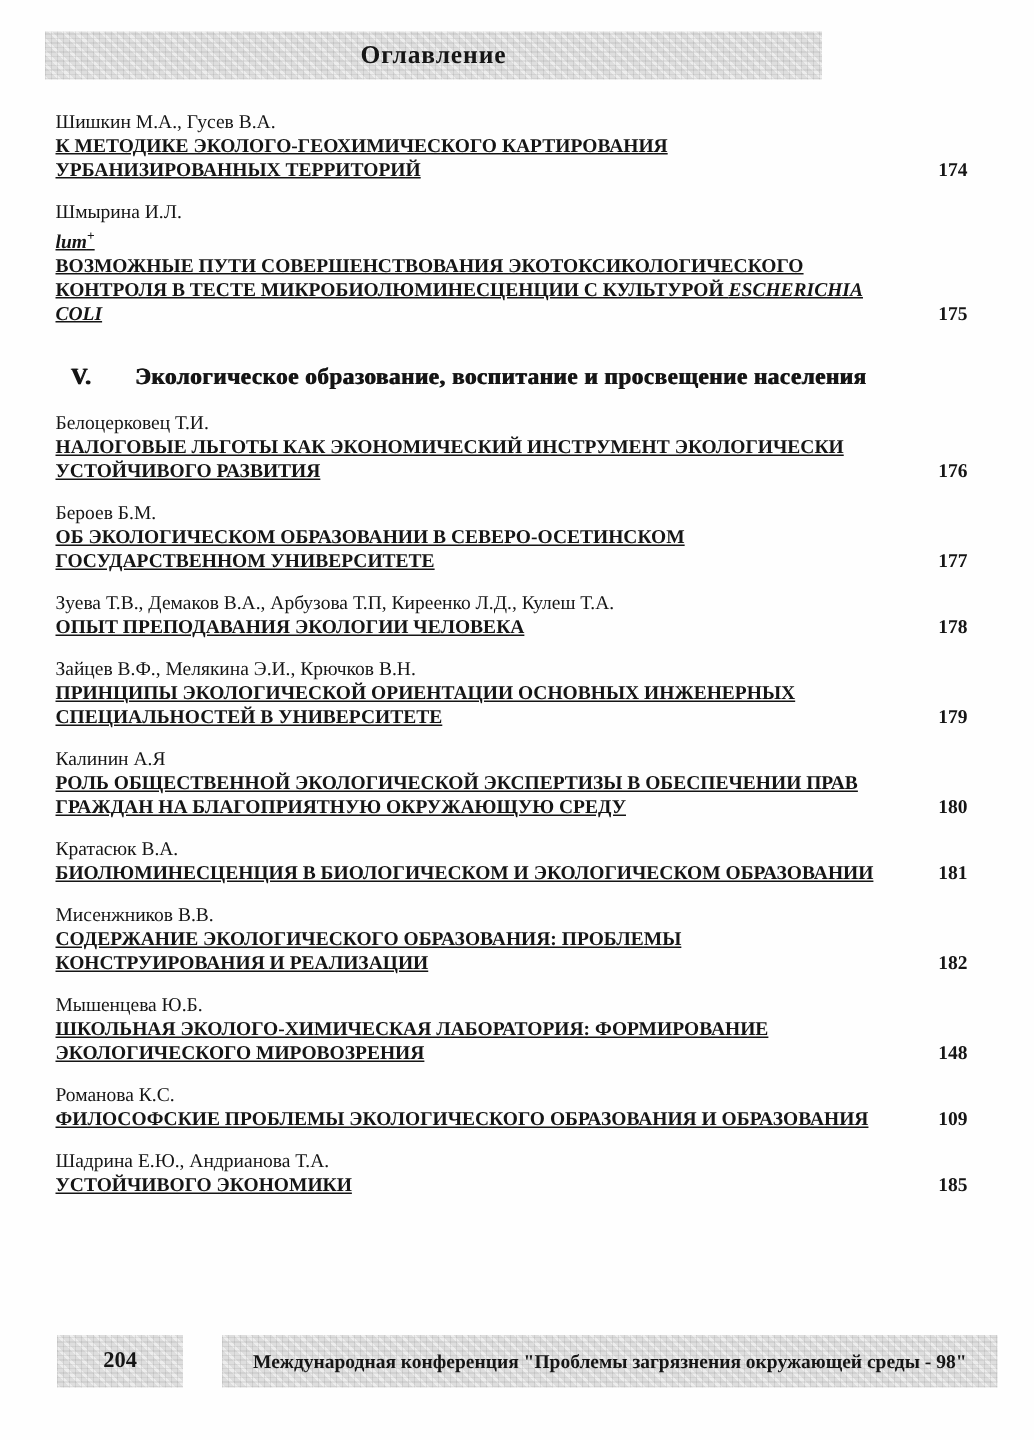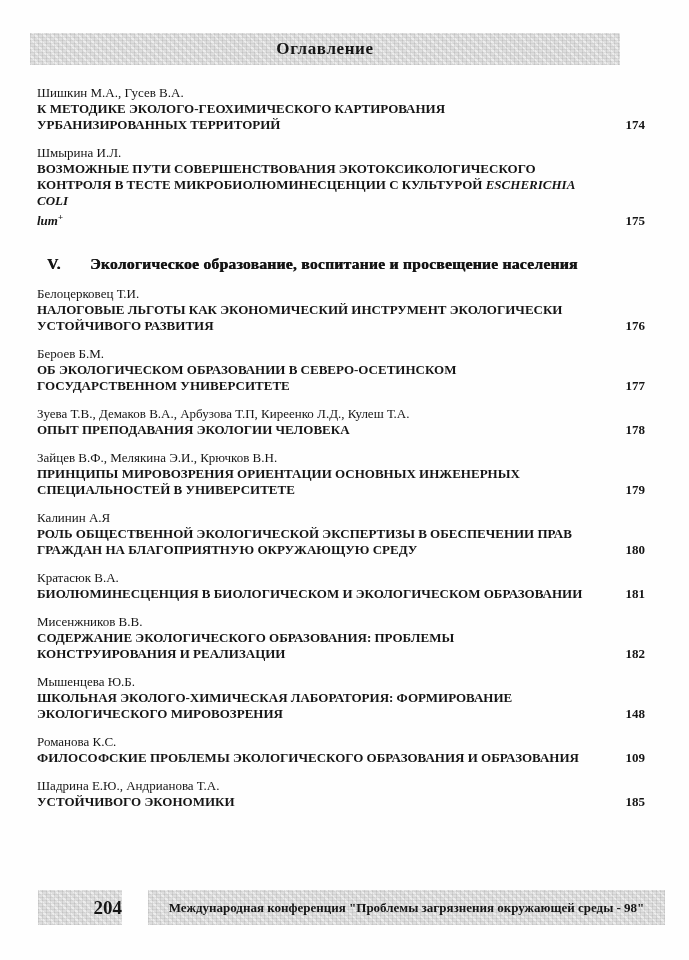--- a/index.html
+++ b/index.html
@@ -9,43 +9,43 @@
     overflow:hidden;
   }
   .band{
     background-color:#dedede;
     background-image:
       repeating-linear-gradient(90deg, rgba(110,110,110,.14) 0 1px, transparent 1px 4px),
       repeating-linear-gradient(0deg, rgba(130,130,130,.14) 0 1px, transparent 1px 3px),
       repeating-linear-gradient(45deg, rgba(255,255,255,.45) 0 2px, transparent 2px 6px);
   }
   .header-band{
-    margin:33px 0 0 30px;width:590px;height:32px;
+    margin:21px 0 0 30px;width:518px;height:32px;
     display:flex;align-items:center;justify-content:center;
   }
   .header-title{font-weight:bold;font-size:17px;letter-spacing:.6px;}
   .toc{padding:20px 44px 0 37px;}
   .entry{display:flex;margin-bottom:12px;}
   .entry-left{width:556px;font-size:13px;line-height:16px;}
   .authors{font-weight:normal;}
-  .title{font-weight:bold;}
+  .title{font-weight:bold;text-decoration:underline;}
   .pg{margin-left:auto;align-self:flex-end;font-weight:bold;font-size:13px;line-height:16px;}
   .sci{font-style:italic;font-weight:bold;}
   sup{font-size:9px;}
   .section-heading{
     margin:24px 0 12px 10px;max-width:545px;
     font-size:15.5px;line-height:21px;font-weight:bold;
     text-decoration-thickness:2px;text-underline-offset:3px;
     text-shadow:.6px 0 0 currentColor;
     letter-spacing:.3px;
   }
   .footer{position:absolute;top:890px;left:38px;width:627px;display:flex;}
   .pgbox{
-    width:84px;height:35px;display:flex;align-items:center;justify-content:flex-end;
-    font-weight:bold;font-size:19px;
+    width:84px;height:35px;display:flex;align-items:center;justify-content:center;
+    font-weight:bold;font-size:15px;
   }
   .fbar{
     margin-left:26px;width:517px;height:35px;
     display:flex;align-items:center;justify-content:center;
     font-weight:bold;font-size:13px;
   }
 </style>
 </head>
 <body>
 
@@ -61,22 +61,22 @@
       <div class="entry-left">
         <div class="authors">Шишкин М.А., Гусев В.А.</div>
         <div class="title">К МЕТОДИКЕ ЭКОЛОГО-ГЕОХИМИЧЕСКОГО КАРТИРОВАНИЯ УРБАНИЗИРОВАННЫХ ТЕРРИТОРИЙ</div>
       </div>
       <div class="pg">174</div>
     </div>
 
     <div class="entry">
       <div class="entry-left">
         <div class="authors">Шмырина И.Л.</div>
+        <div class="title"><em class="sci">lum</em><sup>+</sup></div>
         <div class="title"><span>ВОЗМОЖНЫЕ ПУТИ СОВЕРШЕНСТВОВАНИЯ ЭКОТОКСИКОЛОГИЧЕСКОГО КОНТРОЛЯ В ТЕСТЕ МИКРОБИОЛЮМИНЕСЦЕНЦИИ С КУЛЬТУРОЙ </span><em class="sci">ESCHERICHIA COLI</em></div>
-        <div class="title"><em class="sci">lum</em><sup>+</sup></div>
       </div>
       <div class="pg">175</div>
     </div>
 
     <div class="section-heading">V.&nbsp;&nbsp;&nbsp;&nbsp;&nbsp;&nbsp;&nbsp;Экологическое образование, воспитание и просвещение населения</div>
 
     <div class="entry">
       <div class="entry-left">
         <div class="authors">Белоцерковец Т.И.</div>
         <div class="title">НАЛОГОВЫЕ ЛЬГОТЫ КАК ЭКОНОМИЧЕСКИЙ ИНСТРУМЕНТ ЭКОЛОГИЧЕСКИ УСТОЙЧИВОГО РАЗВИТИЯ</div>
@@ -96,21 +96,21 @@
       <div class="entry-left">
         <div class="authors">Зуева Т.В., Демаков В.А., Арбузова Т.П, Киреенко Л.Д., Кулеш Т.А.</div>
         <div class="title">ОПЫТ ПРЕПОДАВАНИЯ ЭКОЛОГИИ ЧЕЛОВЕКА</div>
       </div>
       <div class="pg">178</div>
     </div>
 
     <div class="entry">
       <div class="entry-left">
         <div class="authors">Зайцев В.Ф., Мелякина Э.И., Крючков В.Н.</div>
-        <div class="title">ПРИНЦИПЫ МИРОВОЗРЕНИЯ ОРИЕНТАЦИИ ОСНОВНЫХ ИНЖЕНЕРНЫХ СПЕЦИАЛЬНОСТЕЙ В УНИВЕРСИТЕТЕ</div>
+        <div class="title">ПРИНЦИПЫ ЭКОЛОГИЧЕСКОЙ ОРИЕНТАЦИИ ОСНОВНЫХ ИНЖЕНЕРНЫХ СПЕЦИАЛЬНОСТЕЙ В УНИВЕРСИТЕТЕ</div>
       </div>
       <div class="pg">179</div>
     </div>
 
     <div class="entry">
       <div class="entry-left">
         <div class="authors">Калинин А.Я</div>
         <div class="title">РОЛЬ ОБЩЕСТВЕННОЙ ЭКОЛОГИЧЕСКОЙ ЭКСПЕРТИЗЫ В ОБЕСПЕЧЕНИИ ПРАВ ГРАЖДАН НА БЛАГОПРИЯТНУЮ ОКРУЖАЮЩУЮ СРЕДУ</div>
       </div>
       <div class="pg">180</div>

